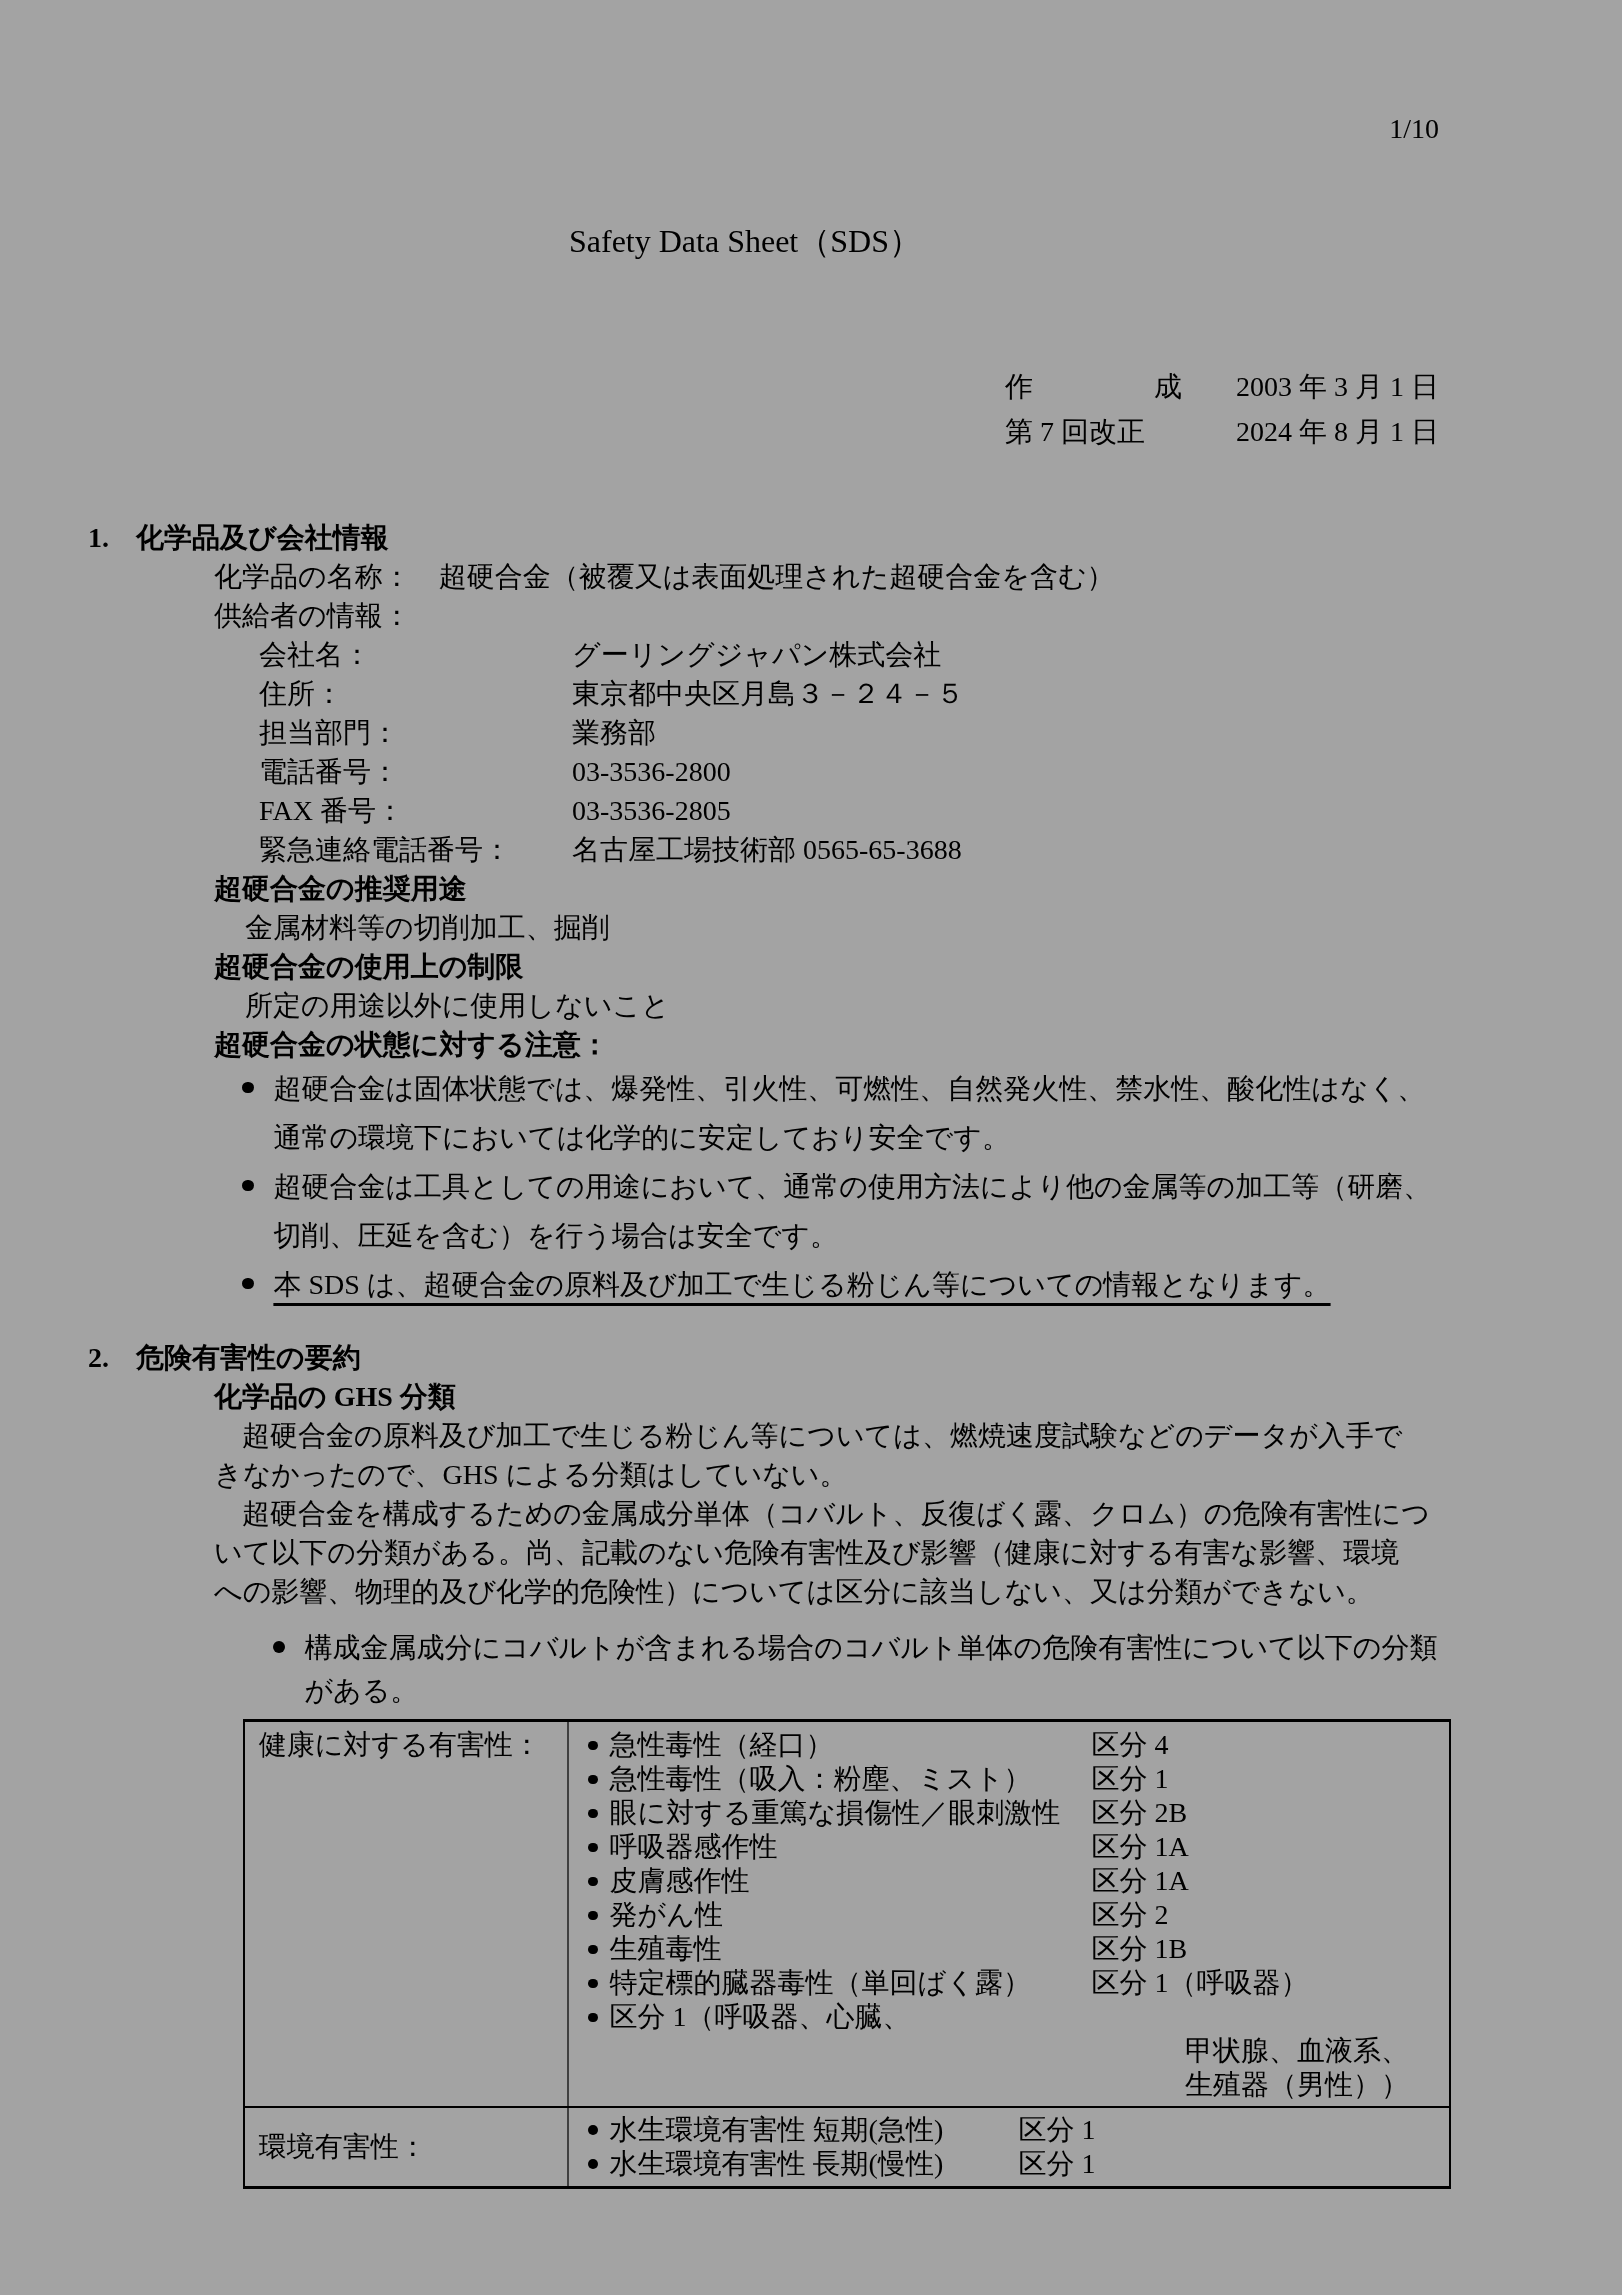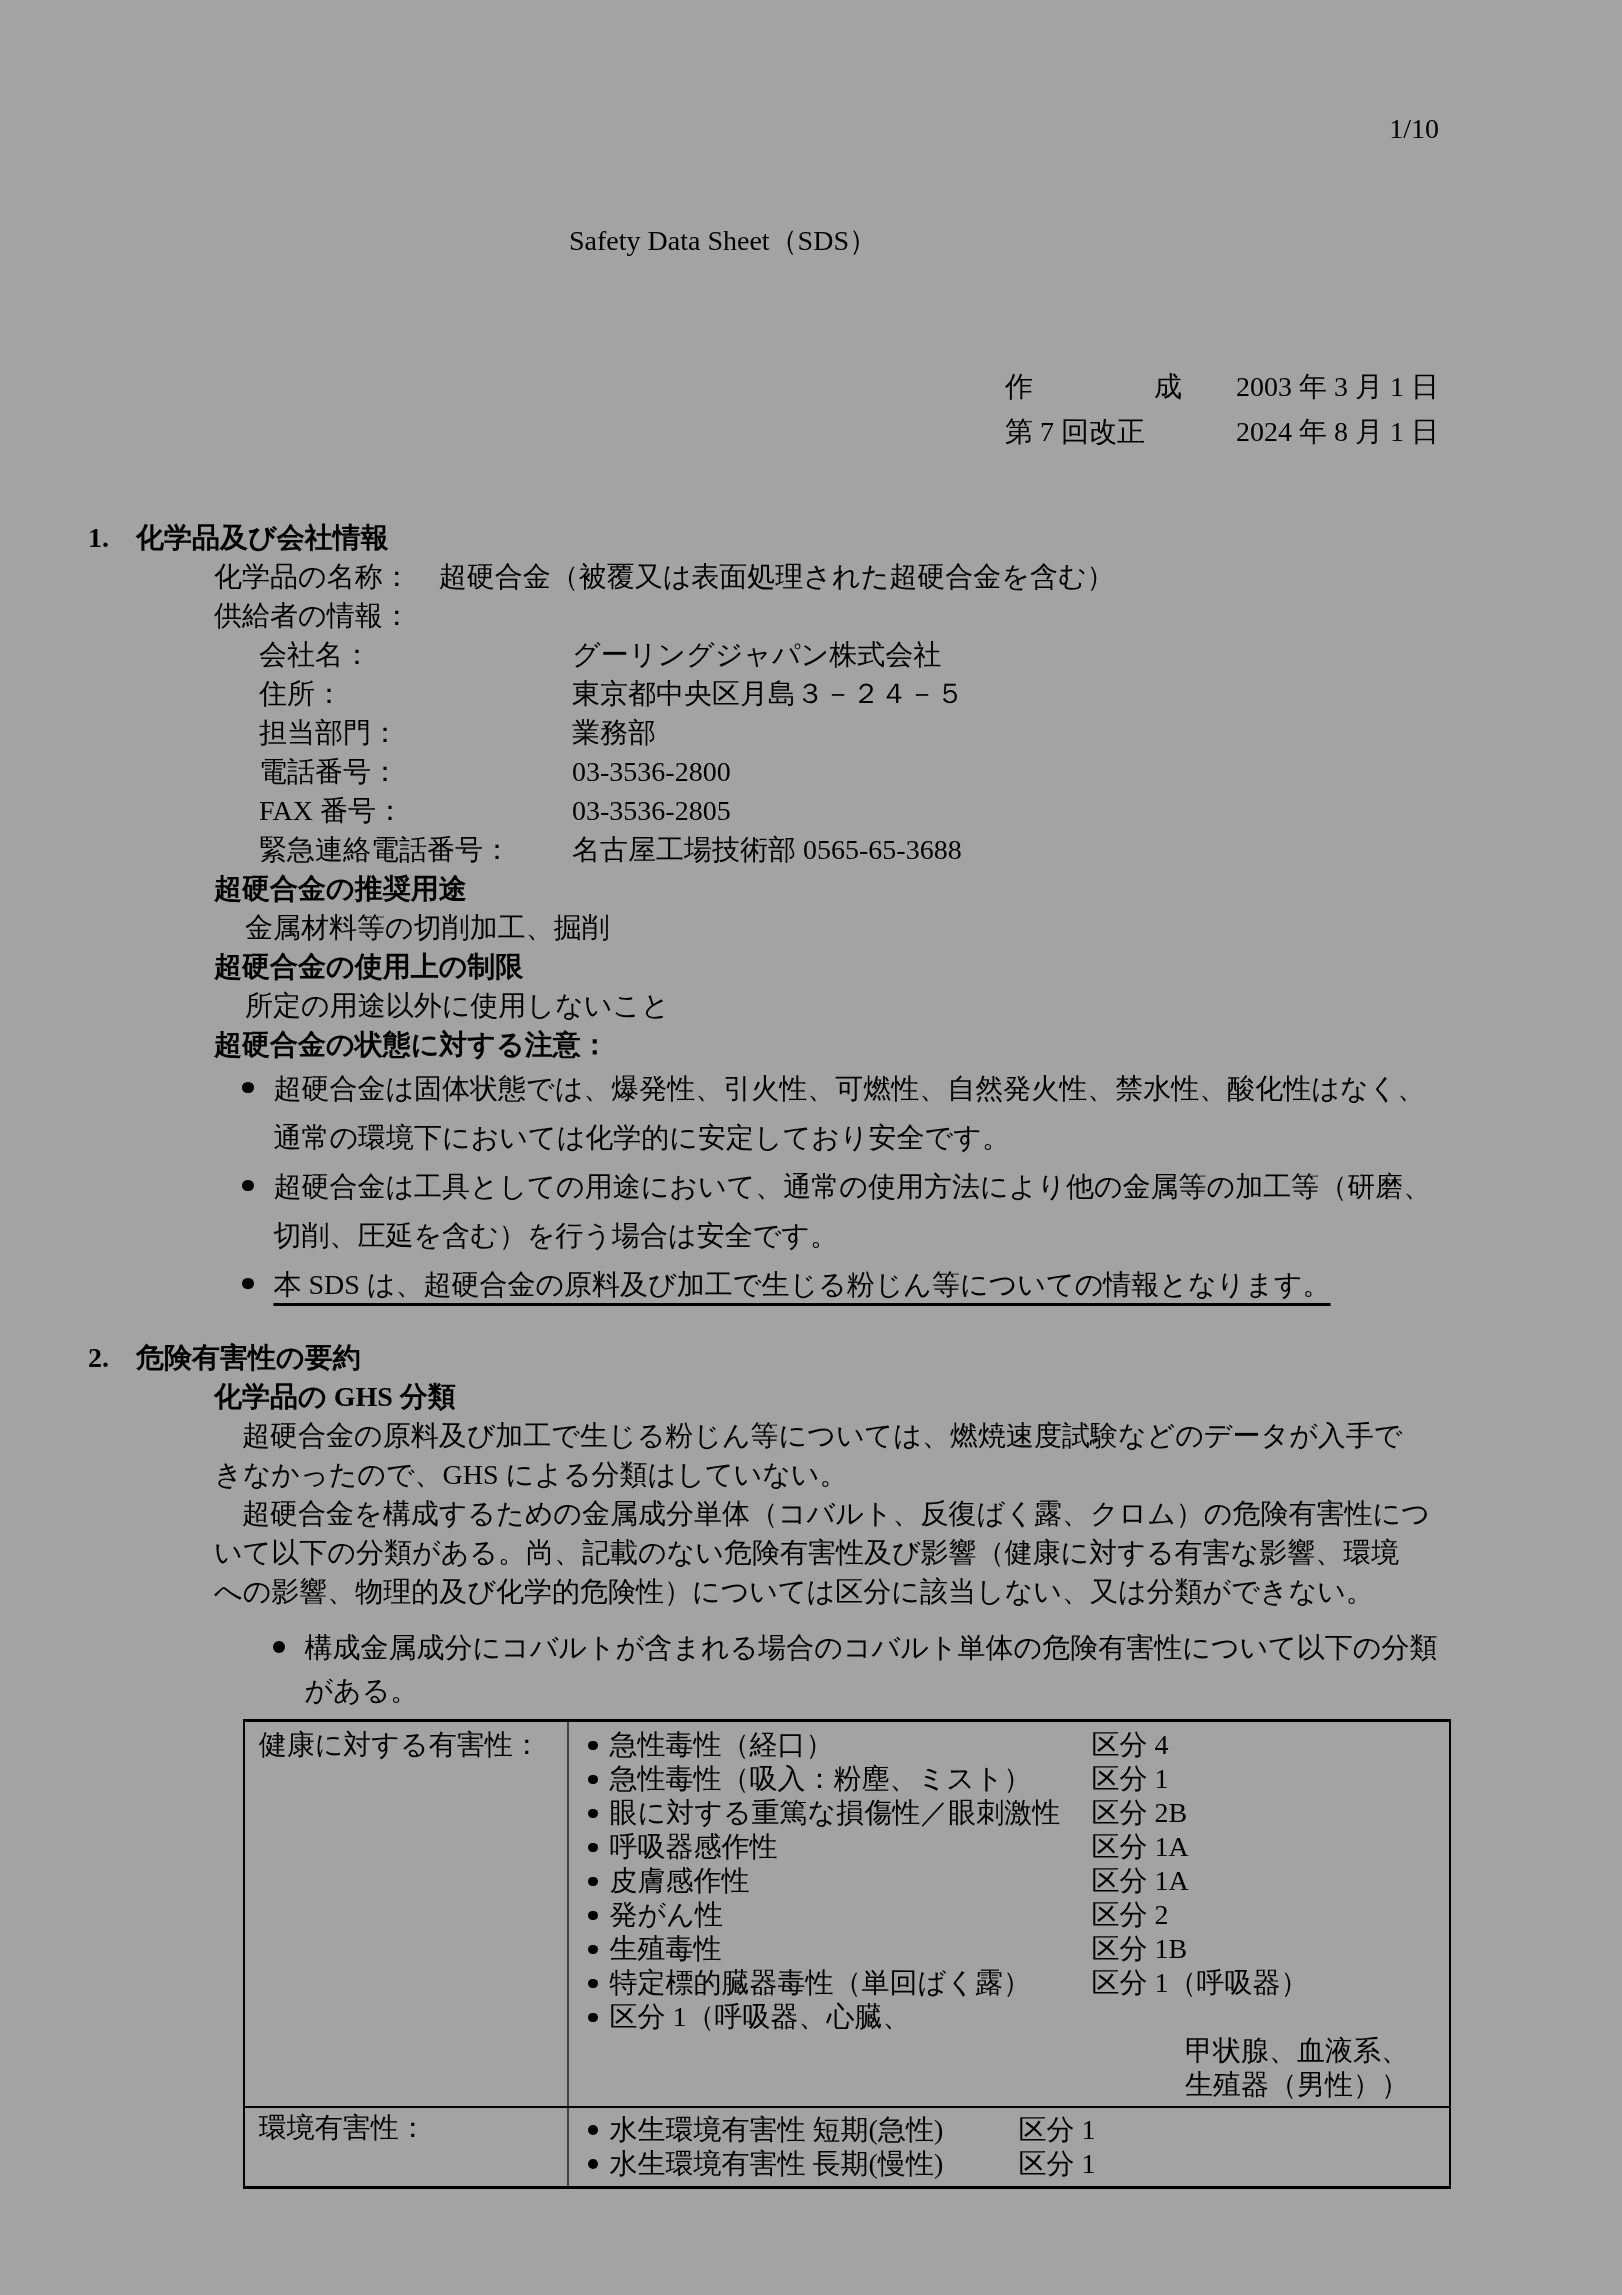--- a/index.html
+++ b/index.html
@@ -5,21 +5,21 @@
   html,body { margin:0; padding:0; background:#ffffff; }
   .page {
     position:relative;
     width:1622px; height:2295px;
     background:#a3a3a3; color:#000000;
     font-family:"Liberation Serif","DejaVu Serif",serif;
     font-size:28px;
     overflow:hidden;
   }
   .page-number { position:absolute; top:112px; right:183px; line-height:34px; }
-  .doc-title { position:absolute; top:214px; left:569px; font-size:28px; line-height:54px; }
+  .doc-title { position:absolute; top:214px; left:569px; font-size:32px; line-height:54px; }
   .revision-block { position:absolute; top:364px; left:1005px; }
   .rev-row { display:flex; line-height:45px; }
   .rev-label { width:177px; }
   .rev-label.spread { display:flex; justify-content:space-between; }
   .rev-date { margin-left:54px; }
 
   .content { position:absolute; top:518px; left:0; right:0; }
 
   .sec-heading { padding-left:88px; line-height:39px; font-weight:700; }
   .sec-num { display:inline-block; width:48px; }
@@ -48,21 +48,21 @@
     margin-left:243px; margin-top:6.9px;
     width:1208px;
     border-top:3.9px solid #000; border-bottom:3.9px solid #000;
     border-left:2px solid #000; border-right:2px solid #000;
   }
   .ghs-table * { box-sizing:border-box; }
   .trow { display:flex; align-items:stretch; }
   .trow + .trow { border-top:2px solid #000; }
   .tcol1 { width:324px; flex:none; border-right:2px solid #404040; padding:5.9px 0 0 13.7px; line-height:34px; }
   .tcol2 { flex:1; padding:5.9px 0 3.9px 0; }
-  .trow.env .tcol1 { padding-top:3px; }
+  .trow.env .tcol1 { padding-top:22px; }
   .trow.env .tcol2 { padding-top:4.9px; padding-bottom:4.9px; }
   .titem { display:flex; padding-left:19px; line-height:34px; }
   .tdot { flex:none; width:9.8px; height:9.8px; border-radius:50%; background:#000; margin-top:12.8px; margin-right:11.8px; }
   .tlabel { flex:none; width:482px; }
   .trow.env .tlabel { width:409px; }
   .tvalue { flex:none; }
   .tcont { padding-left:616px; line-height:34px; }
 </style>
 </head>
 <body>

